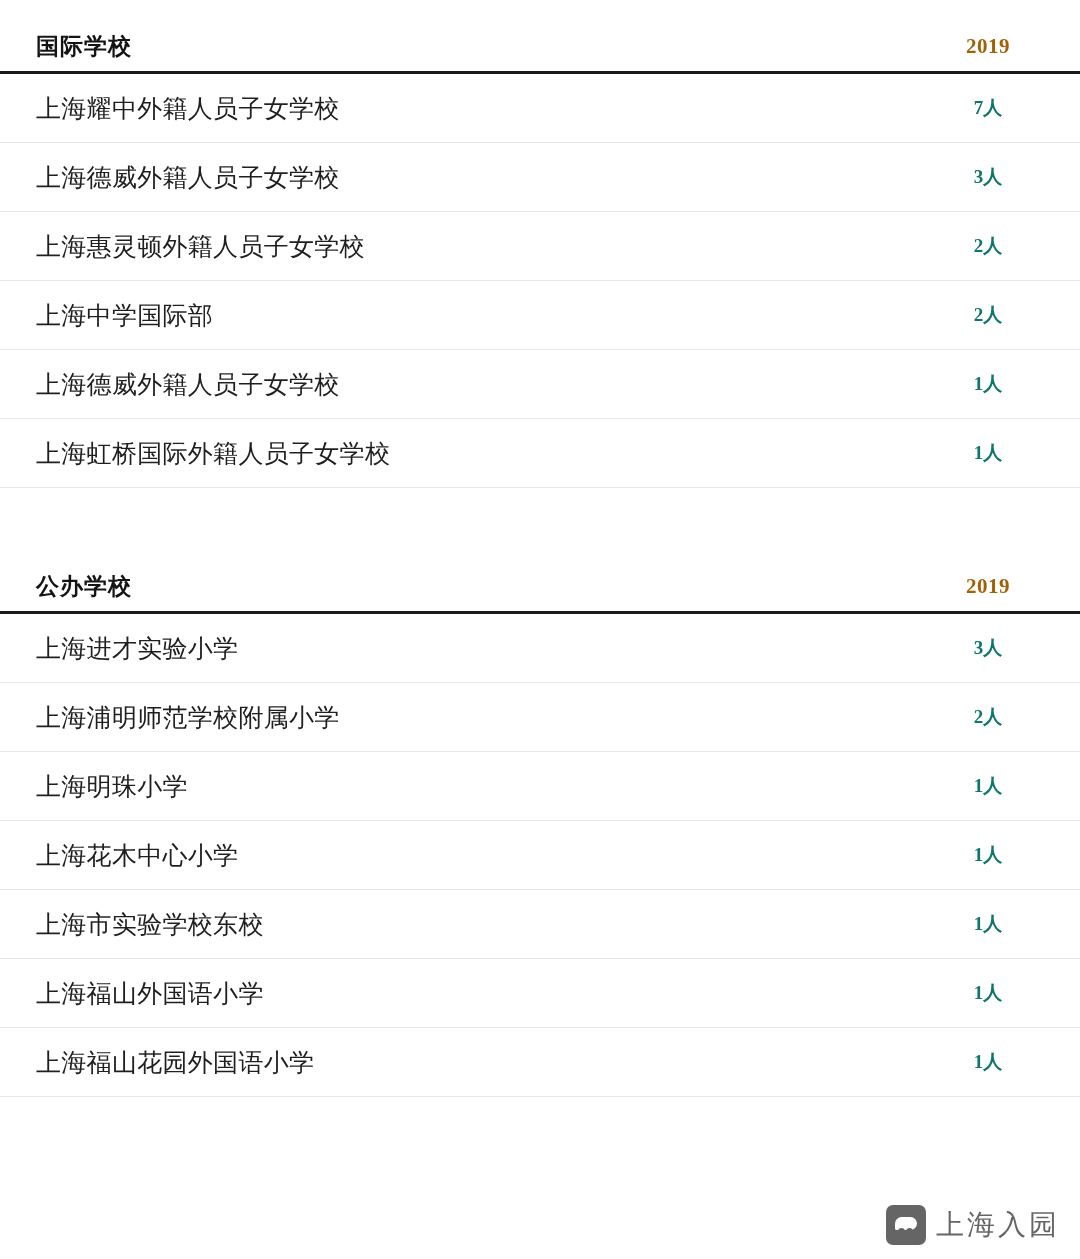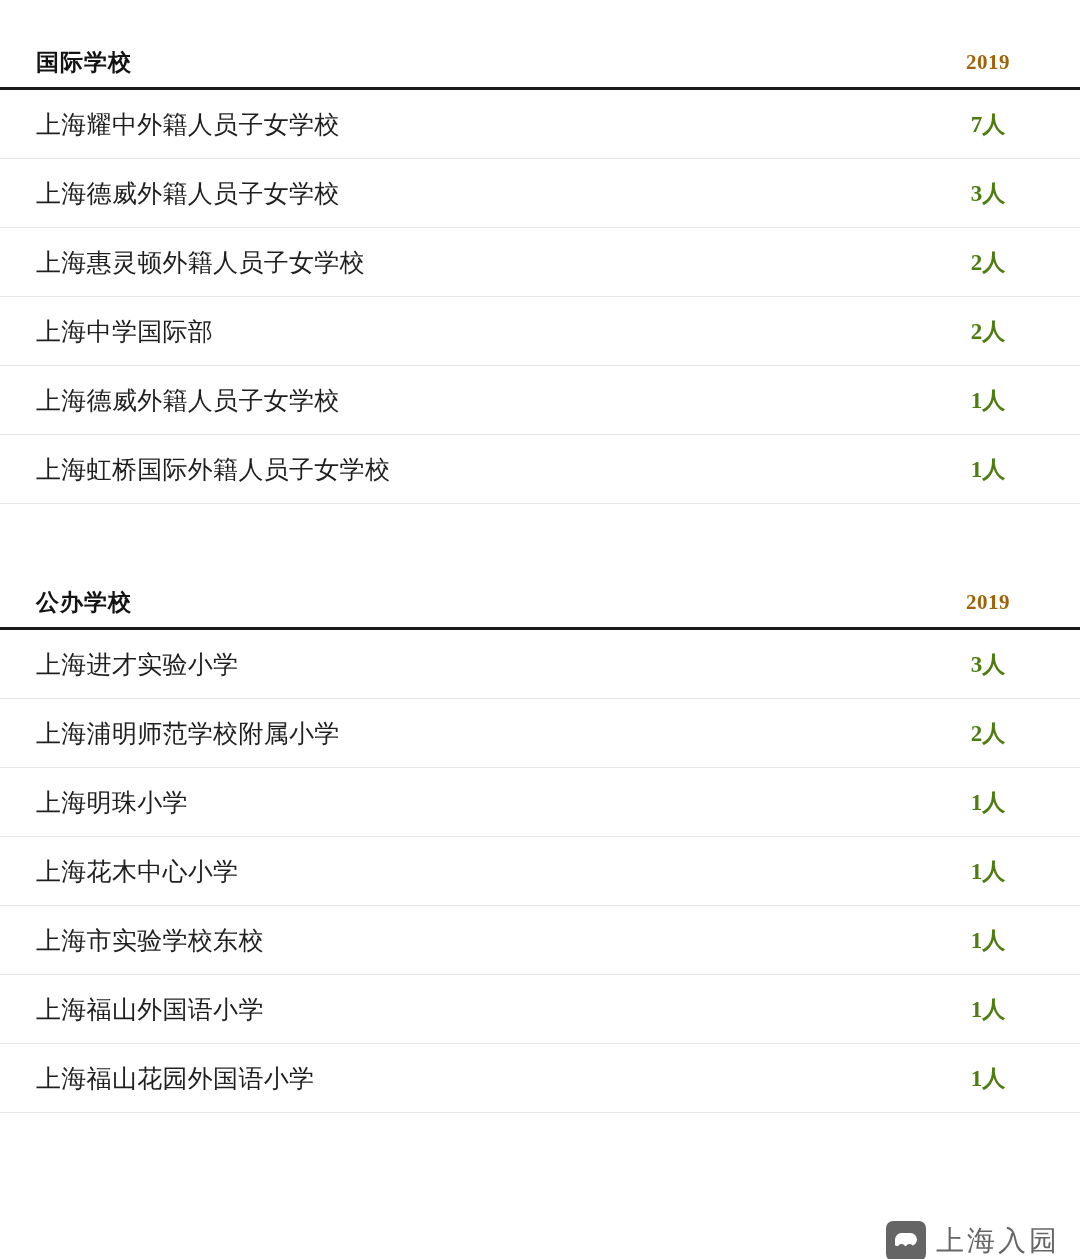--- a/index.html
+++ b/index.html
@@ -19,21 +19,21 @@
     width: 1080px;
     height: 1259px;
     box-sizing: border-box;
     padding: 0;
     position: relative;
   }
   .table-block {
     width: 100%;
     box-sizing: border-box;
   }
-  .table-block.first { padding-top: 22px; margin-top: 16px; }
+  .table-block.first { padding-top: 22px; }
   .table-block.second { padding-top: 74px; }
 
   .row {
     display: flex;
     align-items: center;
     box-sizing: border-box;
     padding: 0 32px 0 36px;
   }
   .header-row {
     height: 52px;
@@ -66,23 +66,23 @@
   .school-name {
     font-size: 25px;
     flex: 1 1 auto;
     color: #1f1f1f;
     letter-spacing: 0.3px;
     font-weight: 400;
   }
   .count {
     width: 120px;
     text-align: center;
-    font-size: 23px;
+    font-size: 19px;
     font-weight: bold;
-    color: #4d7c0f;
+    color: #0f766e;
     font-family: "Liberation Serif", "DejaVu Serif", serif;
   }
   .watermark {
     position: absolute;
     right: 20px;
     bottom: 14px;
     display: flex;
     align-items: center;
     gap: 10px;
     opacity: 0.72;

